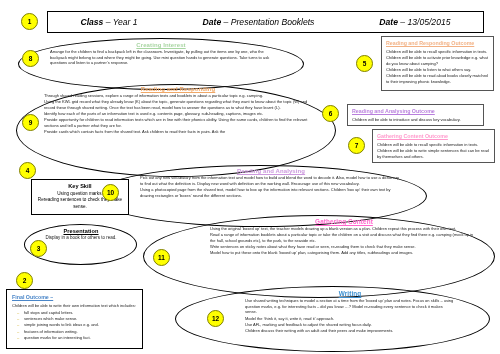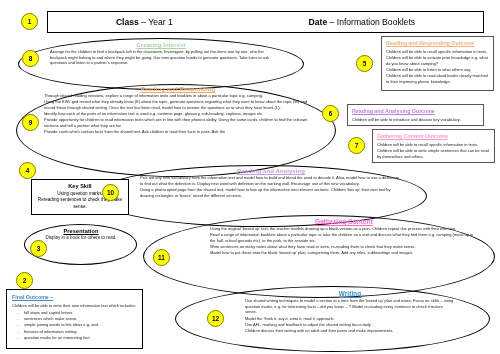--- a/index.html
+++ b/index.html
@@ -16,21 +16,21 @@
   
   .header-bar{
     position:absolute;left:47px;top:11px;width:437px;height:22px;
     border:1.2px solid #000;
     background:#fff;
     display:flex;align-items:center;justify-content:space-around;
     font-size:8.6px;
     box-sizing:border-box;
     z-index:12;
   }
-  .header-bar .hf{white-space:nowrap;}
+  .header-bar .hf{white-space:nowrap;font-style:italic;}
   .header-bar .hf b{font-weight:bold;}
 
   
   .marker{
     position:absolute;
     width:17px;height:17px;
     border-radius:50%;
     background:#ffff00;
     border:1px solid #7f7f00;
     color:#000;
@@ -127,21 +127,24 @@
 </head>
 <body>
 
 <div class="stage">
 
   <div class="header-bar">
     <div class="hf">
       <b>Class</b><span> – Year 1</span>
     </div>
     <div class="hf">
-      <b>Date</b><span> – Information Booklets</span>
+      <b>Date</b><span> – Presentation Booklets</span>
+    </div>
+    <div class="hf">
+      <b>Date</b><span> – 13/05/2015</span>
     </div>
   </div>
 
   <div class="oval" style="left:18px;top:38px;width:286px;height:52px;"></div>
   <div class="oval" style="left:16px;top:84px;width:320px;height:93px;"></div>
   <div class="oval" style="left:93px;top:165px;width:334px;height:62px;"></div>
   <div class="oval" style="left:143px;top:215px;width:352px;height:83px;"></div>
   <div class="oval" style="left:175px;top:286px;width:315px;height:66px;"></div>
   <div class="oval" style="left:24px;top:224px;width:113px;height:41px;"></div>
 

